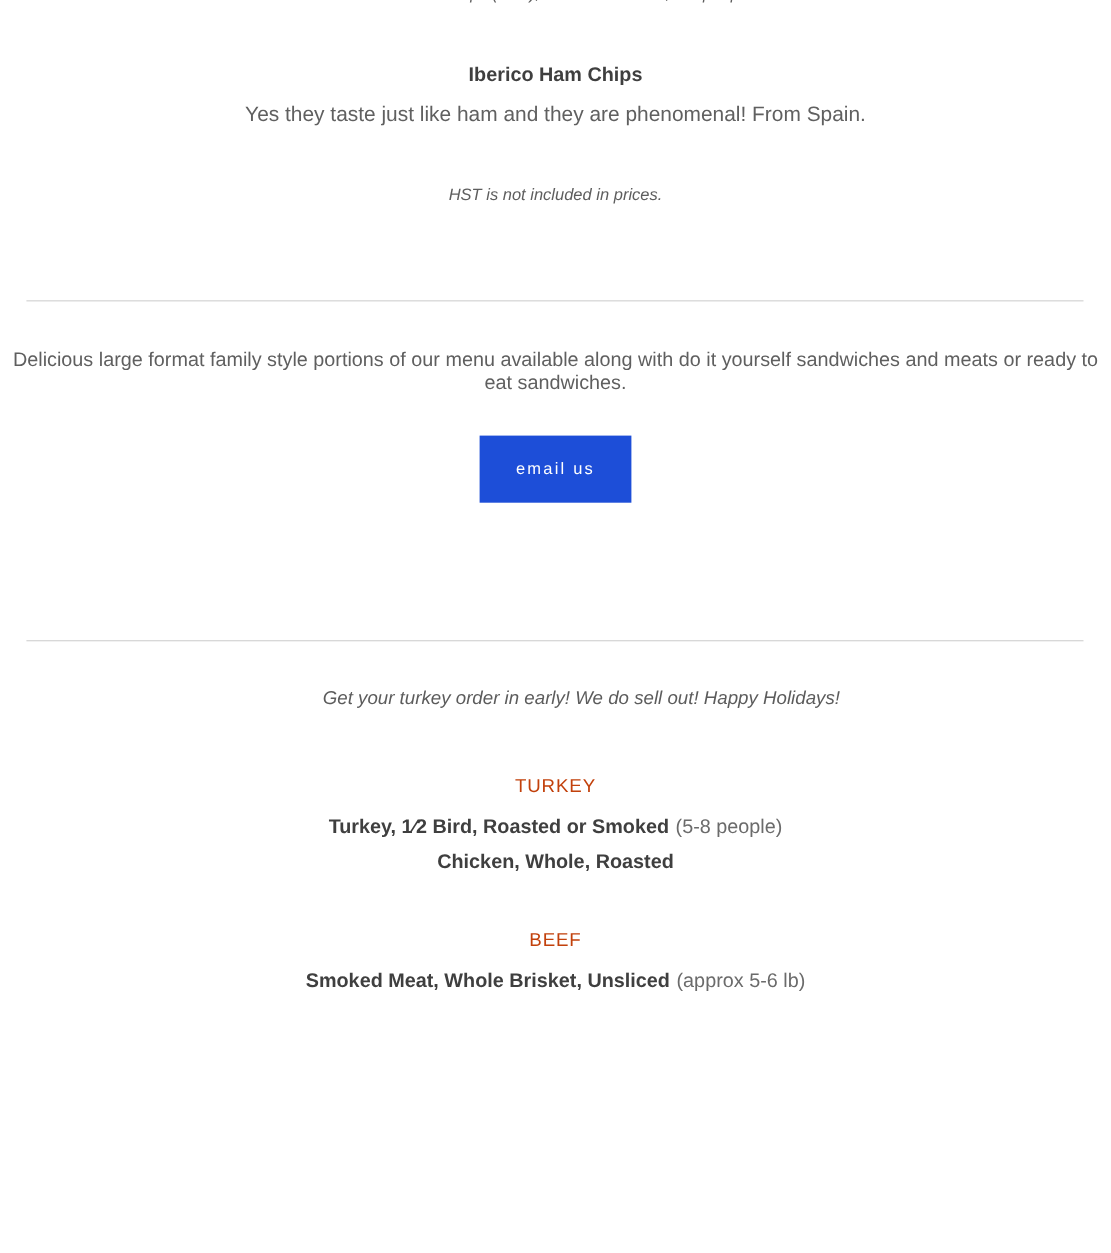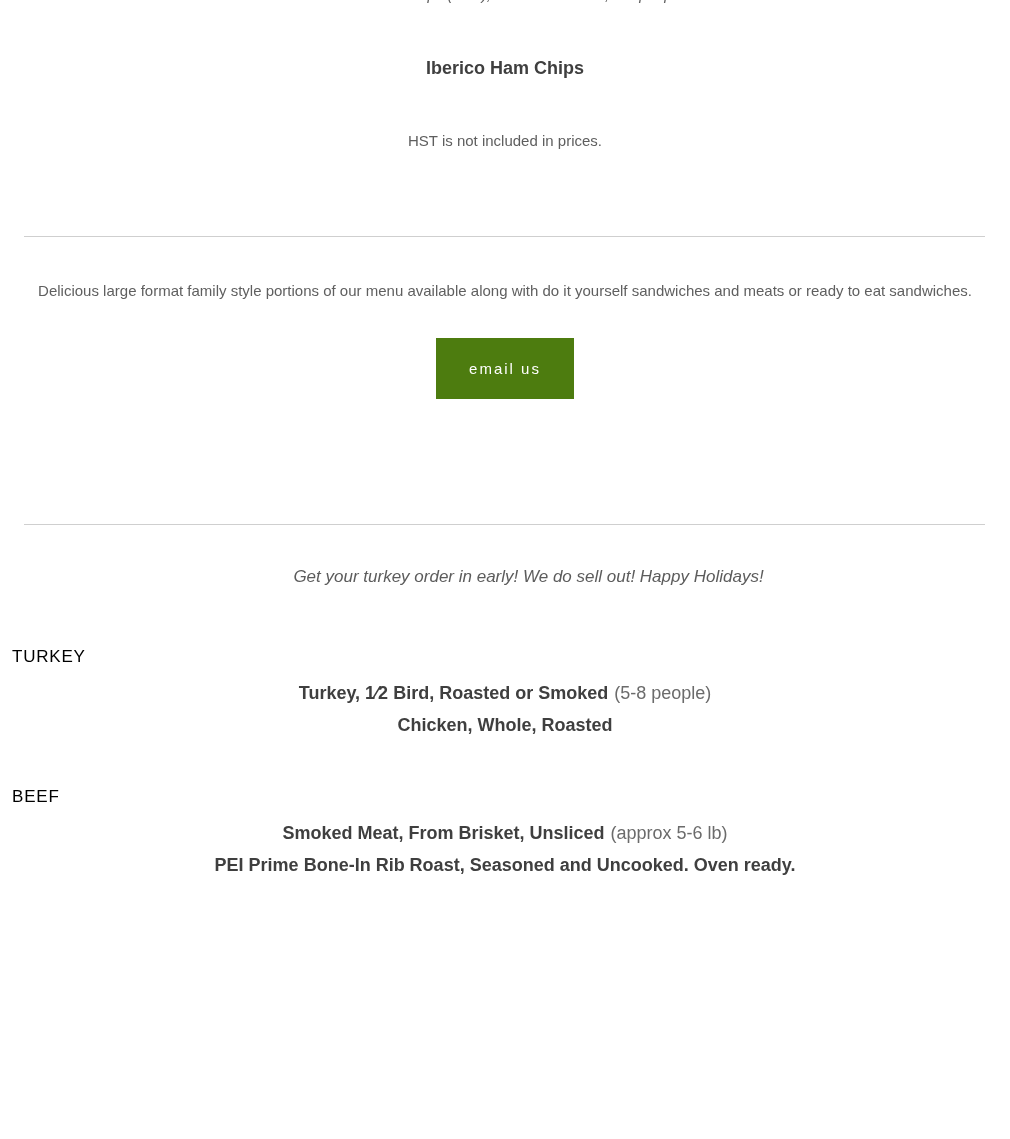--- a/index.html
+++ b/index.html
@@ -19,60 +19,60 @@
 
   .item-title {
     margin: 56px 0 0; text-align: center;
     font-size: 18px; line-height: 25px; font-weight: 700; color: #3f3f3f;
   }
   .body-line {
     margin: 10px 0 0; text-align: center;
     font-size: 19px; line-height: 27px; font-weight: 300; color: #606060;
   }
   .hst-note {
-    margin: 49px 0 0; text-align: center; 
+    margin: 49px 0 0; text-align: center; font-style: italic;
     font-size: 15px; line-height: 21px; color: #5e5e5e; font-weight: 300;
   }
 
   hr.divider {
     border: none; border-top: 1px solid #cfcfcf;
     margin: 0 25px 0 24px;
   }
   hr.divider-1 { margin-top: 85px; }
   hr.divider-2 { margin-top: 125px; }
 
   .section-title {
     margin: 42px 0 0; text-align: center;
     font-size: 40px; line-height: 50px; font-weight: 300;
     color: #464646; letter-spacing: 0.5px;
   }
   .section-title.holiday { margin-top: 40px; }
 
   .section-desc {
     margin: 43px 0 0; text-align: center;
-    font-size: 15px; line-height: 21px; font-weight: 300; color: #5f5f5f;
+    font-size: 18px; line-height: 21px; font-weight: 300; color: #5f5f5f;
   }
 
   .email-button {
     display: block; margin: 37px auto 0;
     width: 138px; height: 61px; line-height: 61px;
-    background: #4d7c0f; color: #ffffff;
+    background: #1d4ed8; color: #ffffff;
     text-align: center; font-size: 15px; letter-spacing: 2px;
     text-decoration: none; cursor: pointer;
   }
 
   .holiday-note {
     margin: 40px 0 0; text-align: center; font-style: italic;
     font-size: 17px; line-height: 24px; color: #5c5c5c; font-weight: 300; padding-left: 47px;
   }
 
   .group-heading {
-    margin: 56px 12px 0; text-align: left;
+    margin: 56px 12px 0; text-align: center;
     font-size: 17px; line-height: 24px; font-weight: 300;
-    color: #000000; letter-spacing: 0.8px;
+    color: #c2410c; letter-spacing: 0.8px;
   }
   .group-heading.beef { margin-top: 44px; }
 
   .menu-items { margin-top: 8px; }
   .menu-line {
     margin: 0; text-align: center;
     font-size: 18px; line-height: 32px; color: #3f3f3f;
   }
   .menu-line .strong { font-weight: 700; color: #3f3f3f; }
   .menu-line .detail { font-weight: 300; color: #6b6b6b; margin-left: 6px; }
@@ -80,20 +80,21 @@
 </style>
 </head>
 <body>
 
 <div class="page">
 
   <div class="clipped-line">Served with chips (fried), with white sauce, 4-6 people</div>
 
   <h3 class="item-title">Iberico Ham Chips</h3>
 
+  <p class="body-line">Yes they taste just like ham and they are phenomenal! From Spain.</p>
 
   <p class="hst-note">HST is not included in prices.</p>
 
   <hr class="divider divider-1">
 
 
   <p class="section-desc">Delicious large format family style portions of our menu available along with do it yourself sandwiches and meats or ready to eat sandwiches.</p>
 
   <a class="email-button">email us</a>
 
@@ -110,20 +111,17 @@
     </p>
     <p class="menu-line">
       <span class="strong">Chicken, Whole, Roasted</span>
     </p>
   </div>
 
   <h2 class="group-heading beef">BEEF</h2>
 
   <div class="menu-items">
     <p class="menu-line">
-      <span class="strong">Smoked Meat, From Brisket, Unsliced</span><span class="detail">(approx 5-6 lb)</span>
-    </p>
-    <p class="menu-line">
-      <span class="strong">PEI Prime Bone-In Rib Roast, Seasoned and Uncooked. Oven ready.</span>
+      <span class="strong">Smoked Meat, Whole Brisket, Unsliced</span><span class="detail">(approx 5-6 lb)</span>
     </p>
   </div>
 
 </div>
 
 </body></html>

